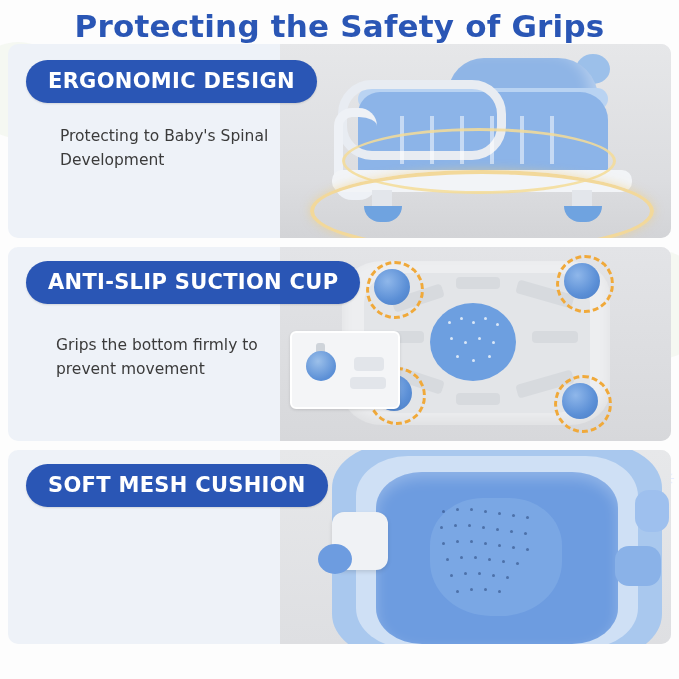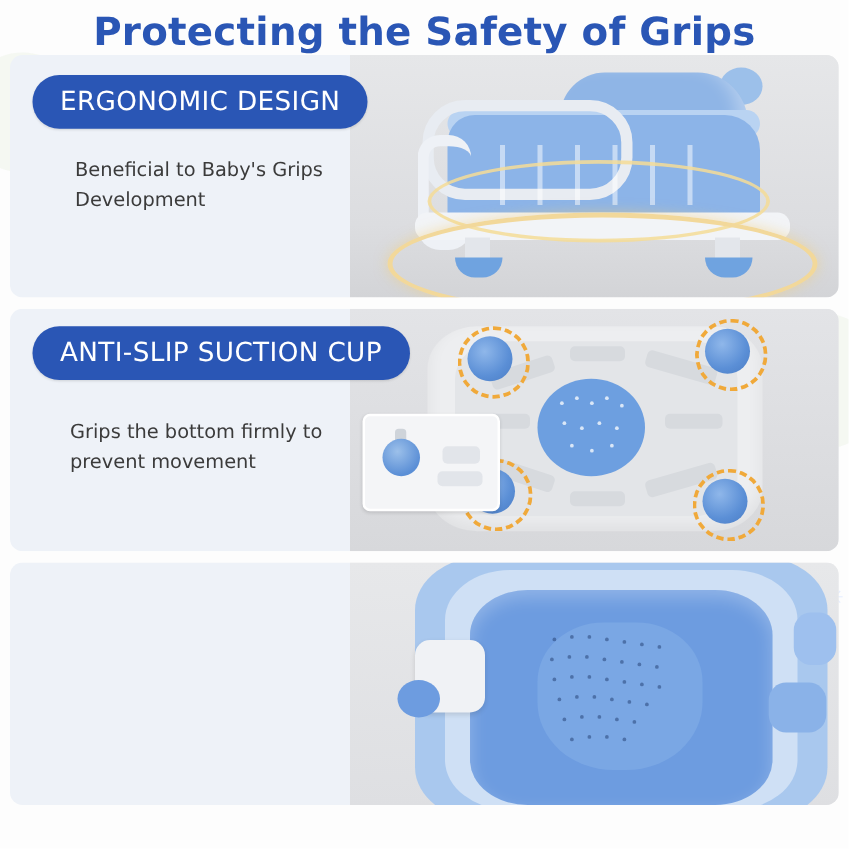--- a/index.html
+++ b/index.html
@@ -73,21 +73,21 @@
   }
   .badge {
     position: absolute;
     top: 14px;
     left: 18px;
     background: #2a56b5;
     color: #ffffff;
     border-radius: 22px;
     padding: 9px 22px 10px 22px;
     font-size: 21px;
-    font-weight: normal;
+    font-weight: bold;
     letter-spacing: .3px;
     white-space: nowrap;
     box-shadow: 0 1px 2px rgba(0,0,0,.12);
     z-index: 4;
   }
   .section.s1 .badge { top: 16px; }
   .desc {
     position: absolute;
     left: 52px;
     top: 80px;
@@ -263,21 +263,21 @@
     <div class="star" style="left:650px;top:120px;">✳</div>
     <div class="star" style="left:8px;top:400px;">✳</div>
     <div class="star" style="left:660px;top:470px;">✳</div>
   </div>
 
   <div class="title">Protecting the Safety of Grips</div>
 
   <div class="section s1">
     <div class="left">
       <div class="badge">ERGONOMIC DESIGN</div>
-      <div class="desc">Beneficial to Baby's Grips Development</div>
+      <div class="desc">Protecting to Baby's Spinal Development</div>
     </div>
     <div class="right">
       <div class="photo1">
         <div class="p1-ear" style="left:296px;top:10px;"></div>
         <div class="p1-ear" style="left:182px;top:22px;width:28px;height:26px;"></div>
         <div class="p1-seatback"></div>
         <div class="p1-body-top"></div>
         <div class="p1-body"></div>
         <div class="p1-bar"></div>
         <div class="p1-bar2"></div>
@@ -345,20 +345,21 @@
           <div class="p2-inset-cup"></div>
           <div class="p2-inset-part" style="left:62px;top:24px;width:30px;height:14px;"></div>
           <div class="p2-inset-part" style="left:58px;top:44px;width:36px;height:12px;"></div>
         </div>
       </div>
     </div>
   </div>
 
   <div class="section s3">
     <div class="left">
+      <div class="badge">SOFT MESH CUSHION</div>
     </div>
     <div class="right">
       <div class="photo3">
         <div class="p3-outer"></div>
         <div class="p3-rim"></div>
         <div class="p3-inner"></div>
         <div class="p3-mesh"></div>
         <div class="p3-mdot" style="left:162px;top:60px;"></div>
         <div class="p3-mdot" style="left:176px;top:58px;"></div>
         <div class="p3-mdot" style="left:190px;top:58px;"></div>

